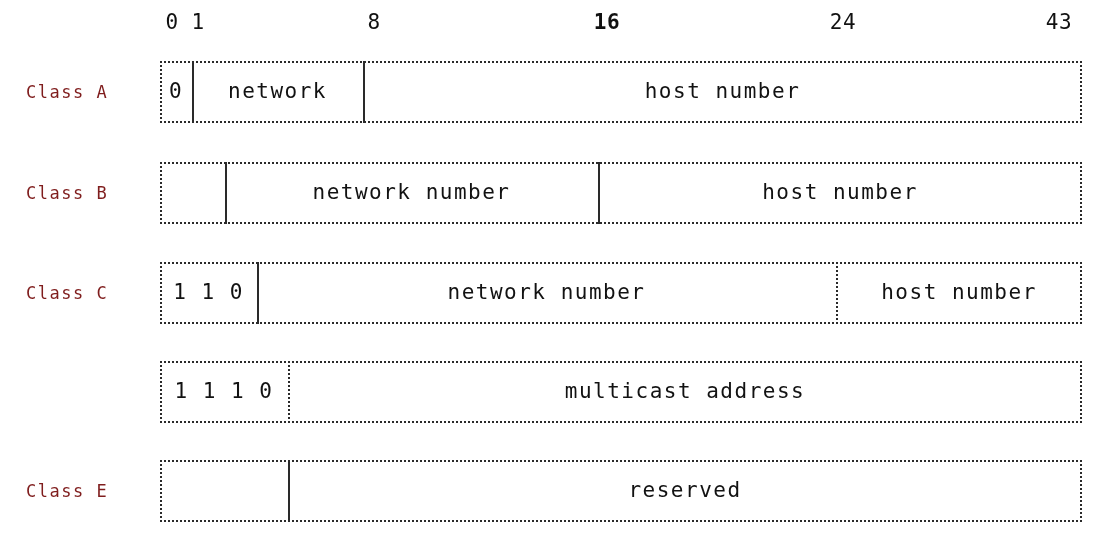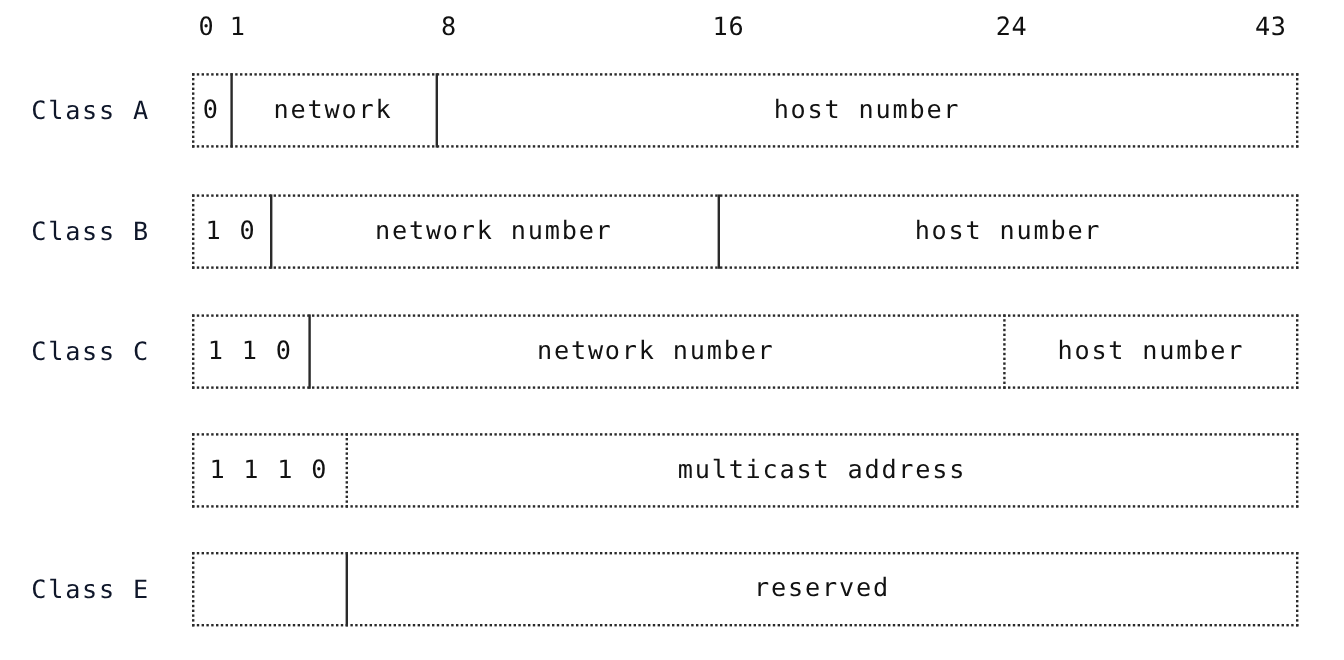--- a/index.html
+++ b/index.html
@@ -53,24 +53,24 @@
   }
   .row-label {
     position: absolute;
     left: 26px;
     top: 0;
     width: 124px;
     height: 62px;
     display: flex;
     align-items: center;
     justify-content: flex-start;
-    font-size: 21px;
+    font-size: 17px;
     letter-spacing: 1.5px;
     white-space: nowrap;
-    color: #0f172a;
+    color: #7f1d1d;
   }
 
   .bar {
     position: absolute;
     top: 0;
     height: 62px;
     box-sizing: border-box;
     background: #ffffff;
   }
 
@@ -109,21 +109,21 @@
 </style>
 </head>
 <body>
 
 <div id="diagram">
 
   <div class="ruler" id="ruler">
       <div class="tick" style="left: 172px;">0</div>
       <div class="tick" style="left: 198px;">1</div>
       <div class="tick" style="left: 374px;">8</div>
-      <div class="tick" style="left: 607px;">16</div>
+      <div class="tick" style="left: 607px; font-weight: bold;">16</div>
       <div class="tick" style="left: 843px;">24</div>
       <div class="tick" style="left: 1059px;">43</div>
     </div>
 
   <div id="rows-container">
       <div class="row" style="top: 61px;">
         <div class="row-label">Class A</div>
         <div class="bar bar-frame" style="left: 160px; width: 922px;"></div>
         <div class="divider solid" style="left: 192px;"></div>
         <div class="divider solid" style="left: 363px;"></div>
@@ -135,23 +135,20 @@
         </div>
         <div class="cell" style="left: 363px; width: 719px;">
           <span class="cell-text">host number</span>
         </div>
       </div>
       <div class="row" style="top: 162px; padding-left: 45px;">
         <div class="row-label">Class B</div>
         <div class="bar bar-frame" style="left: 160px; width: 922px;"></div>
         <div class="divider solid" style="left: 225px;"></div>
         <div class="divider solid" style="left: 598px;"></div>
-        <div class="cell" style="left: 160px; width: 65px;">
-          <span class="cell-text">1 0</span>
-        </div>
         <div class="cell" style="left: 225px; width: 373px;">
           <span class="cell-text">network number</span>
         </div>
         <div class="cell" style="left: 598px; width: 484px;">
           <span class="cell-text">host number</span>
         </div>
       </div>
       <div class="row" style="top: 262px; padding-left: 40px;">
         <div class="row-label">Class C</div>
         <div class="bar bar-frame" style="left: 160px; width: 922px;"></div>

